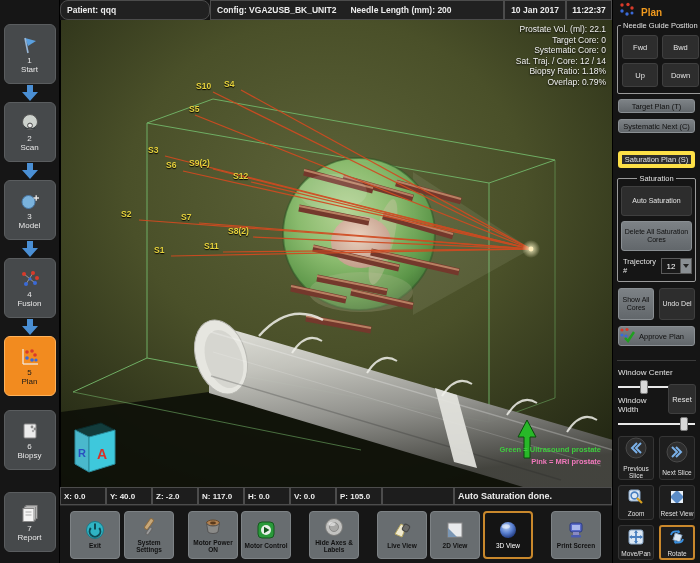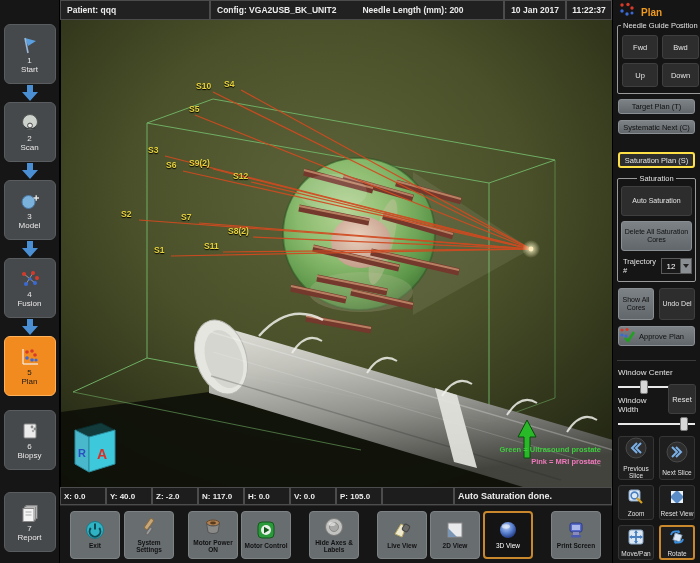--- a/index.html
+++ b/index.html
@@ -18,22 +18,22 @@
   .step.active .step-num, .step.active .step-label { color:#1a1a1a; }
   .step-icon { width:22px; height:20px; display:flex; align-items:center; justify-content:center; }
   .step-arrow { height:18px; flex:none; display:flex; align-items:center; justify-content:center; }
   .sb-gap1 { height:14px; flex:none; } .sb-gap2 { height:22px; flex:none; }
 
   
   .headerbar { position:absolute; left:60px; top:0; width:552px; height:20px; background:#151515;
                display:flex; }
   .hcell { border:1px solid #4c4c4c; background:#212121; color:#ececec; font-size:8.5px; font-weight:bold;
            display:flex; align-items:center; padding:0 6px; white-space:nowrap; overflow:hidden; }
-  .hcell.patient { width:150px; }
-  .hcell.config { flex:1; gap:26px; }
+  .hcell.patient { width:150px;border-radius:8px; }
+  .hcell.config { flex:1; gap:14px; }
   .hcell.date { width:62px; justify-content:center; }
   .hcell.time { width:46px; justify-content:center; }
 
   
   .viewport { position:absolute; left:60px; top:20px; width:552px; height:467px; background:#2c301a; overflow:hidden; border-left:1px solid #000; }
   .viewport svg.scene { position:absolute; left:0; top:0; }
   .stats { position:absolute; right:6px; top:4px; text-align:right; color:#f0f0f0; font-size:8.5px;
            line-height:10.5px; text-shadow:0 1px 2px #000; }
   .traj-label { position:absolute; color:#e6d23c; font-size:8.5px; font-weight:bold; text-shadow:0 1px 1px #000;
                 white-space:nowrap; }
@@ -60,21 +60,21 @@
   .rpanel { position:absolute; left:612px; top:0; width:88px; height:563px; background:#151515;
             border-left:1px solid #000; padding:3px 4px; display:flex; flex-direction:column; }
   .rp-header { display:flex; align-items:center; gap:6px; height:18px; padding-left:2px; }
   .rp-header .rp-title { color:#f09a1e; font-size:10px; font-weight:bold; }
   fieldset.groupbox { border:1px solid #9a9a9a; border-radius:2px; padding:3px 3px 4px; margin-bottom:5px; }
   fieldset.groupbox legend { font-size:7.5px; color:#e0e0e0; margin:0 auto; padding:0 2px; white-space:nowrap; }
   .ngp-grid { display:grid; grid-template-columns:1fr 1fr; gap:4px; padding:2px 1px; }
   .btn { border-radius:3px; cursor:pointer; font-family:inherit; }
   .btn.dark { background:#2d2d2d; border:1px solid #3f3f3f; color:#e4e4e4; }
   .btn.gray { background:linear-gradient(#7d8286,#62676b); border:1px solid #8a8f93; color:#101010; }
-  .btn.orange-border { border:2px solid #fde047;margin-top:12px; }
+  .btn.orange-border { border:4px solid #fde047;margin-top:12px; }
   .ngp-grid .btn { height:24px; font-size:7.5px; }
   .planbtn { height:26px; font-size:7.5px; margin:0 1px 6px; display:block; width:calc(100% - 2px); }
   .sat-stack .btn { width:100%; font-size:7px; line-height:8px; margin-bottom:5px; }
   .sat-auto { height:30px; } .sat-del { height:30px; }
   .traj-row { display:flex; align-items:center; gap:4px; padding:1px 0 2px 2px; }
   .traj-row .tr-label { color:#e0e0e0; font-size:7.5px; }
   .dropdown { display:flex; align-items:stretch; height:16px; cursor:pointer; }
   .dropdown .dd-val { background:#1a1a1a; border:1px solid #5a5a5a; color:#fff; font-size:8px; width:20px;
                       display:flex; align-items:center; justify-content:center; }
   .dropdown .dd-arrow { width:11px; background:#8a8f93; border:1px solid #5a5a5a; border-left:none;
@@ -362,20 +362,28 @@
         <text x="41" y="439" font-size="14" font-weight="bold" fill="#d83028" text-anchor="middle">A</text>
       </g>
 
       <g>
         <polygon points="466,400 475,417 469,417 469,438 463,438 463,417 457,417" fill="#28b828" stroke="#0a4a0a" stroke-width="1"></polygon>
       </g>
       <text x="540" y="432" font-size="7.5" text-anchor="end" fill="#3ecc3e" font-weight="bold">Green = Ultrasound prostate</text>
       <text x="540" y="444" font-size="7.5" text-anchor="end" fill="#f078bc" font-weight="bold">Pink = MRI prostate</text>
     </svg>
 
+    <div class="stats">
+      <div>Prostate Vol. (ml): 22.1</div>
+      <div>Target Core: 0</div>
+      <div>Systematic Core: 0</div>
+      <div>Sat. Traj. / Core: 12 / 14</div>
+      <div>Biopsy Ratio: 1.18%</div>
+      <div>Overlap: 0.79%</div>
+    </div>
 
     <span class="traj-label" style="left:135px;top:61px">S10</span>
     <span class="traj-label" style="left:163px;top:59px">S4</span>
     <span class="traj-label" style="left:128px;top:84px">S5</span>
     <span class="traj-label" style="left:87px;top:125px">S3</span>
     <span class="traj-label" style="left:105px;top:140px">S6</span>
     <span class="traj-label" style="left:128px;top:138px">S9(2)</span>
     <span class="traj-label" style="left:172px;top:151px">S12</span>
     <span class="traj-label" style="left:60px;top:189px">S2</span>
     <span class="traj-label" style="left:120px;top:192px">S7</span>

